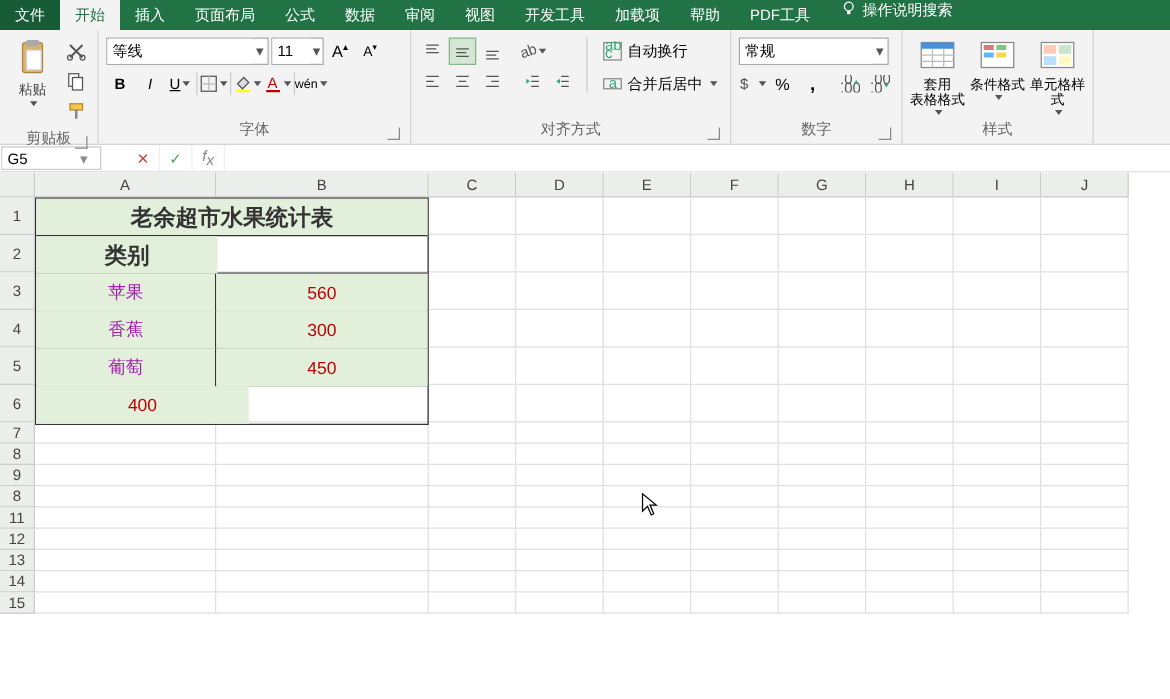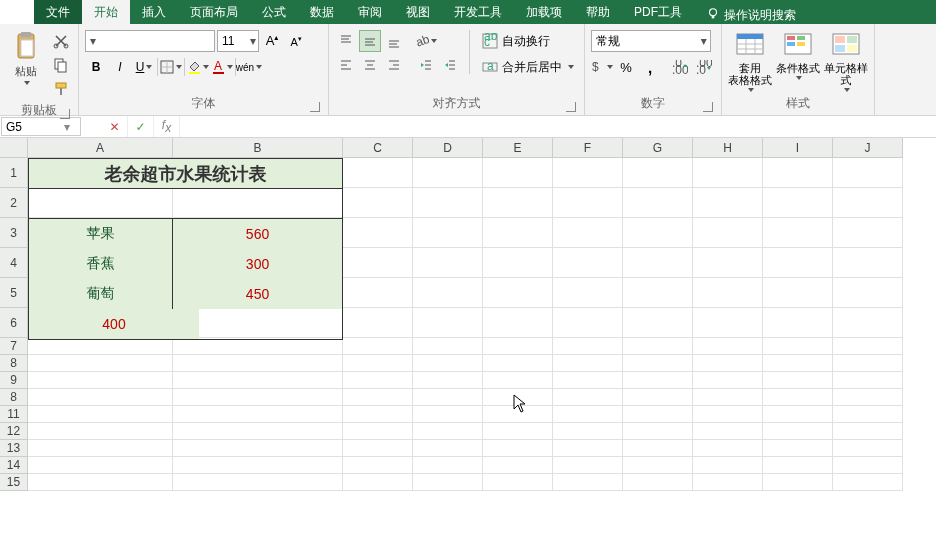--- a/index.html
+++ b/index.html
@@ -1,19 +1,19 @@
 <!DOCTYPE html>
 <html><head>
 <meta charset="utf-8">
 <style>
 *{box-sizing:border-box;margin:0;padding:0;font-family:"Microsoft YaHei","SimSun",sans-serif;font-size:12px;}
 body{background:#fff;user-select:none;}
 
 
-.ribbon-tabs{display:flex;background:#217346;color:#fff;height:24px;align-items:flex-end;margin-left:34px;}
+.ribbon-tabs{display:flex;background:#217346;color:#fff;height:24px;align-items:flex-start;}
 .ribbon-tab{padding:0 12px;height:24px;line-height:24px;cursor:pointer;}
 .ribbon-tab.active{background:#f3f3f3;color:#217346;}
 .ribbon-tab.file{background:#185c37;}
 .tell-me{display:flex;align-items:center;padding:0 12px;gap:4px;}
 .bulb{width:14px;height:14px;display:inline-block;}
 
 
 .ribbon{display:flex;background:#f3f3f3;border-bottom:1px solid #d4d4d4;height:92px;}
 .group{border-right:1px solid #d4d4d4;padding:2px 6px 0 6px;display:flex;flex-direction:column;justify-content:space-between;position:relative;}
 .group-label{text-align:center;color:#666;font-size:11px;padding:2px 0 3px 0;position:relative;}
@@ -66,21 +66,21 @@
 .grid{position:absolute;left:28px;top:20px;}
 .gcell{position:absolute;border-right:1px solid #e0e0e0;border-bottom:1px solid #e0e0e0;}
 
 .dt{position:absolute;border:1.5px solid #333;}
 .dt-title{background:#e2efda;text-align:center;font-size:18px;font-weight:bold;color:#333;display:flex;align-items:center;justify-content:center;border-bottom:1.5px solid #333;}
 .dt-row{display:flex;border-bottom:1.5px solid #333;}
 .dt-row:last-child{border-bottom:none;}
 .dt-cell{background:#e2efda;display:flex;align-items:center;justify-content:center;border-right:1.5px solid #333;}
 .dt-cell:last-child{border-right:none;}
 .dt-head{font-size:18px;font-weight:bold;color:#333;}
-.dt-cat{font-size:14px;color:#14532d;}
+.dt-cat{font-size:14px;color:#a21caf;}
 .dt-val{font-size:14px;color:#c00000;}
 
 
 .cursor{position:absolute;pointer-events:none;}
 
 
 svg{display:block;}
 </style>
 </head>
 <body>
@@ -152,20 +152,21 @@
           </div>
       </div>
     </div>
     <div class="group-label"><span>剪贴板</span><span class="dialog-launcher"></span></div>
   </div>
 
   <div class="group" style="min-width:250px;">
     <div class="group-content vstack" style="gap:4px;">
       <div class="row">
         <div class="combo font-name">
+          <input value="等线" style="">
           <span class="dd">▾</span>
         </div>
         <div class="combo font-size">
           <input value="11" style="">
           <span class="dd">▾</span>
         </div>
         <div class="sm-btn">
             <span style="font-size:13px;">A<sup style="font-size:8px;">▴</sup></span>
           </div>
         <div class="sm-btn">
@@ -634,20 +635,21 @@
       <div class="gcell" style="left: 525px; top: 316px; width: 70px; height: 17px;"></div>
       <div class="gcell" style="left: 595px; top: 316px; width: 70px; height: 17px;"></div>
       <div class="gcell" style="left: 665px; top: 316px; width: 70px; height: 17px;"></div>
       <div class="gcell" style="left: 735px; top: 316px; width: 70px; height: 17px;"></div>
       <div class="gcell" style="left: 805px; top: 316px; width: 70px; height: 17px;"></div>
     </div>
 
   <div class="dt" id="dt" style="left: 28px; top: 20px; width: 315px;">
     <div class="dt-title" id="dtt" style="height: 30px;">老余超市水果统计表</div>
     <div class="dt-row" id="dth" style="height: 30px;">
+      <div class="dt-cell dt-head" id="h1" style="width: 145px; height: 30px;">类别</div>
     </div>
     <div id="dtb">
         <div class="dt-row" style="height: 30px;">
           <div class="dt-cell dt-cat" style="width: 145px; height: 30px;">苹果</div>
           <div class="dt-cell dt-val" style="width: 170px; height: 30px;">560</div>
         </div>
         <div class="dt-row" style="height: 30px;">
           <div class="dt-cell dt-cat" style="width: 145px; height: 30px;">香蕉</div>
           <div class="dt-cell dt-val" style="width: 170px; height: 30px;">300</div>
         </div>

